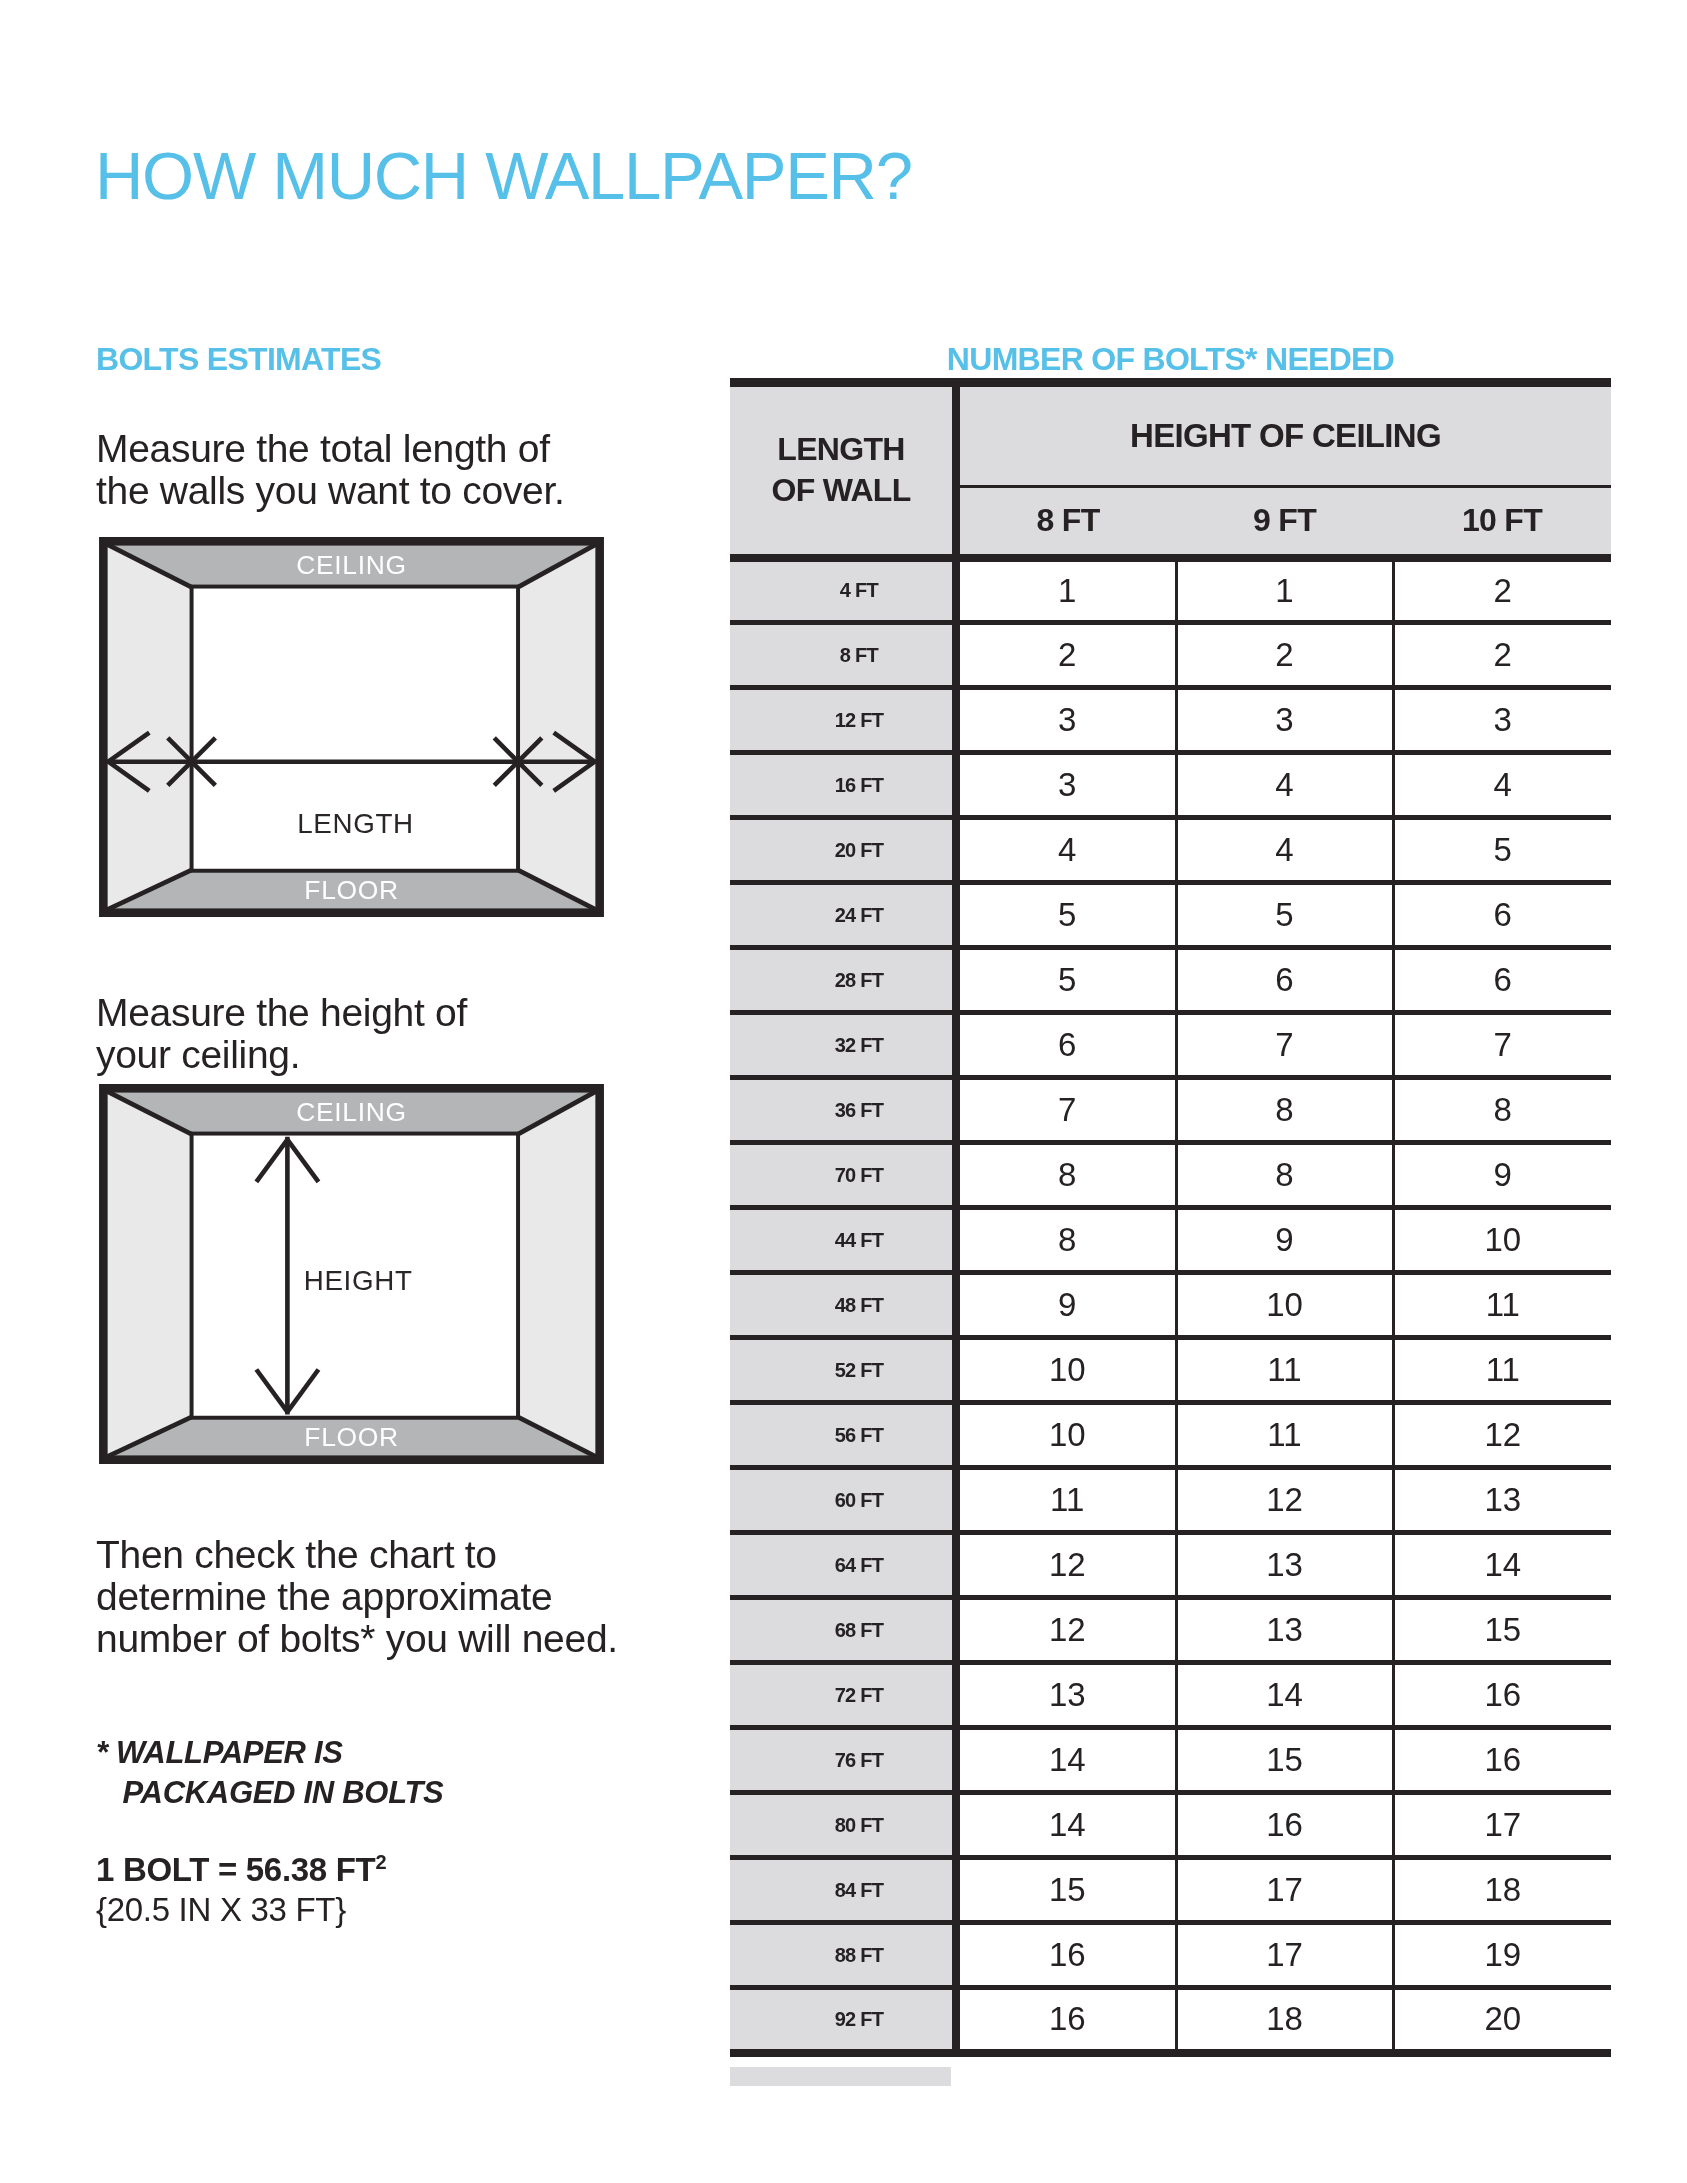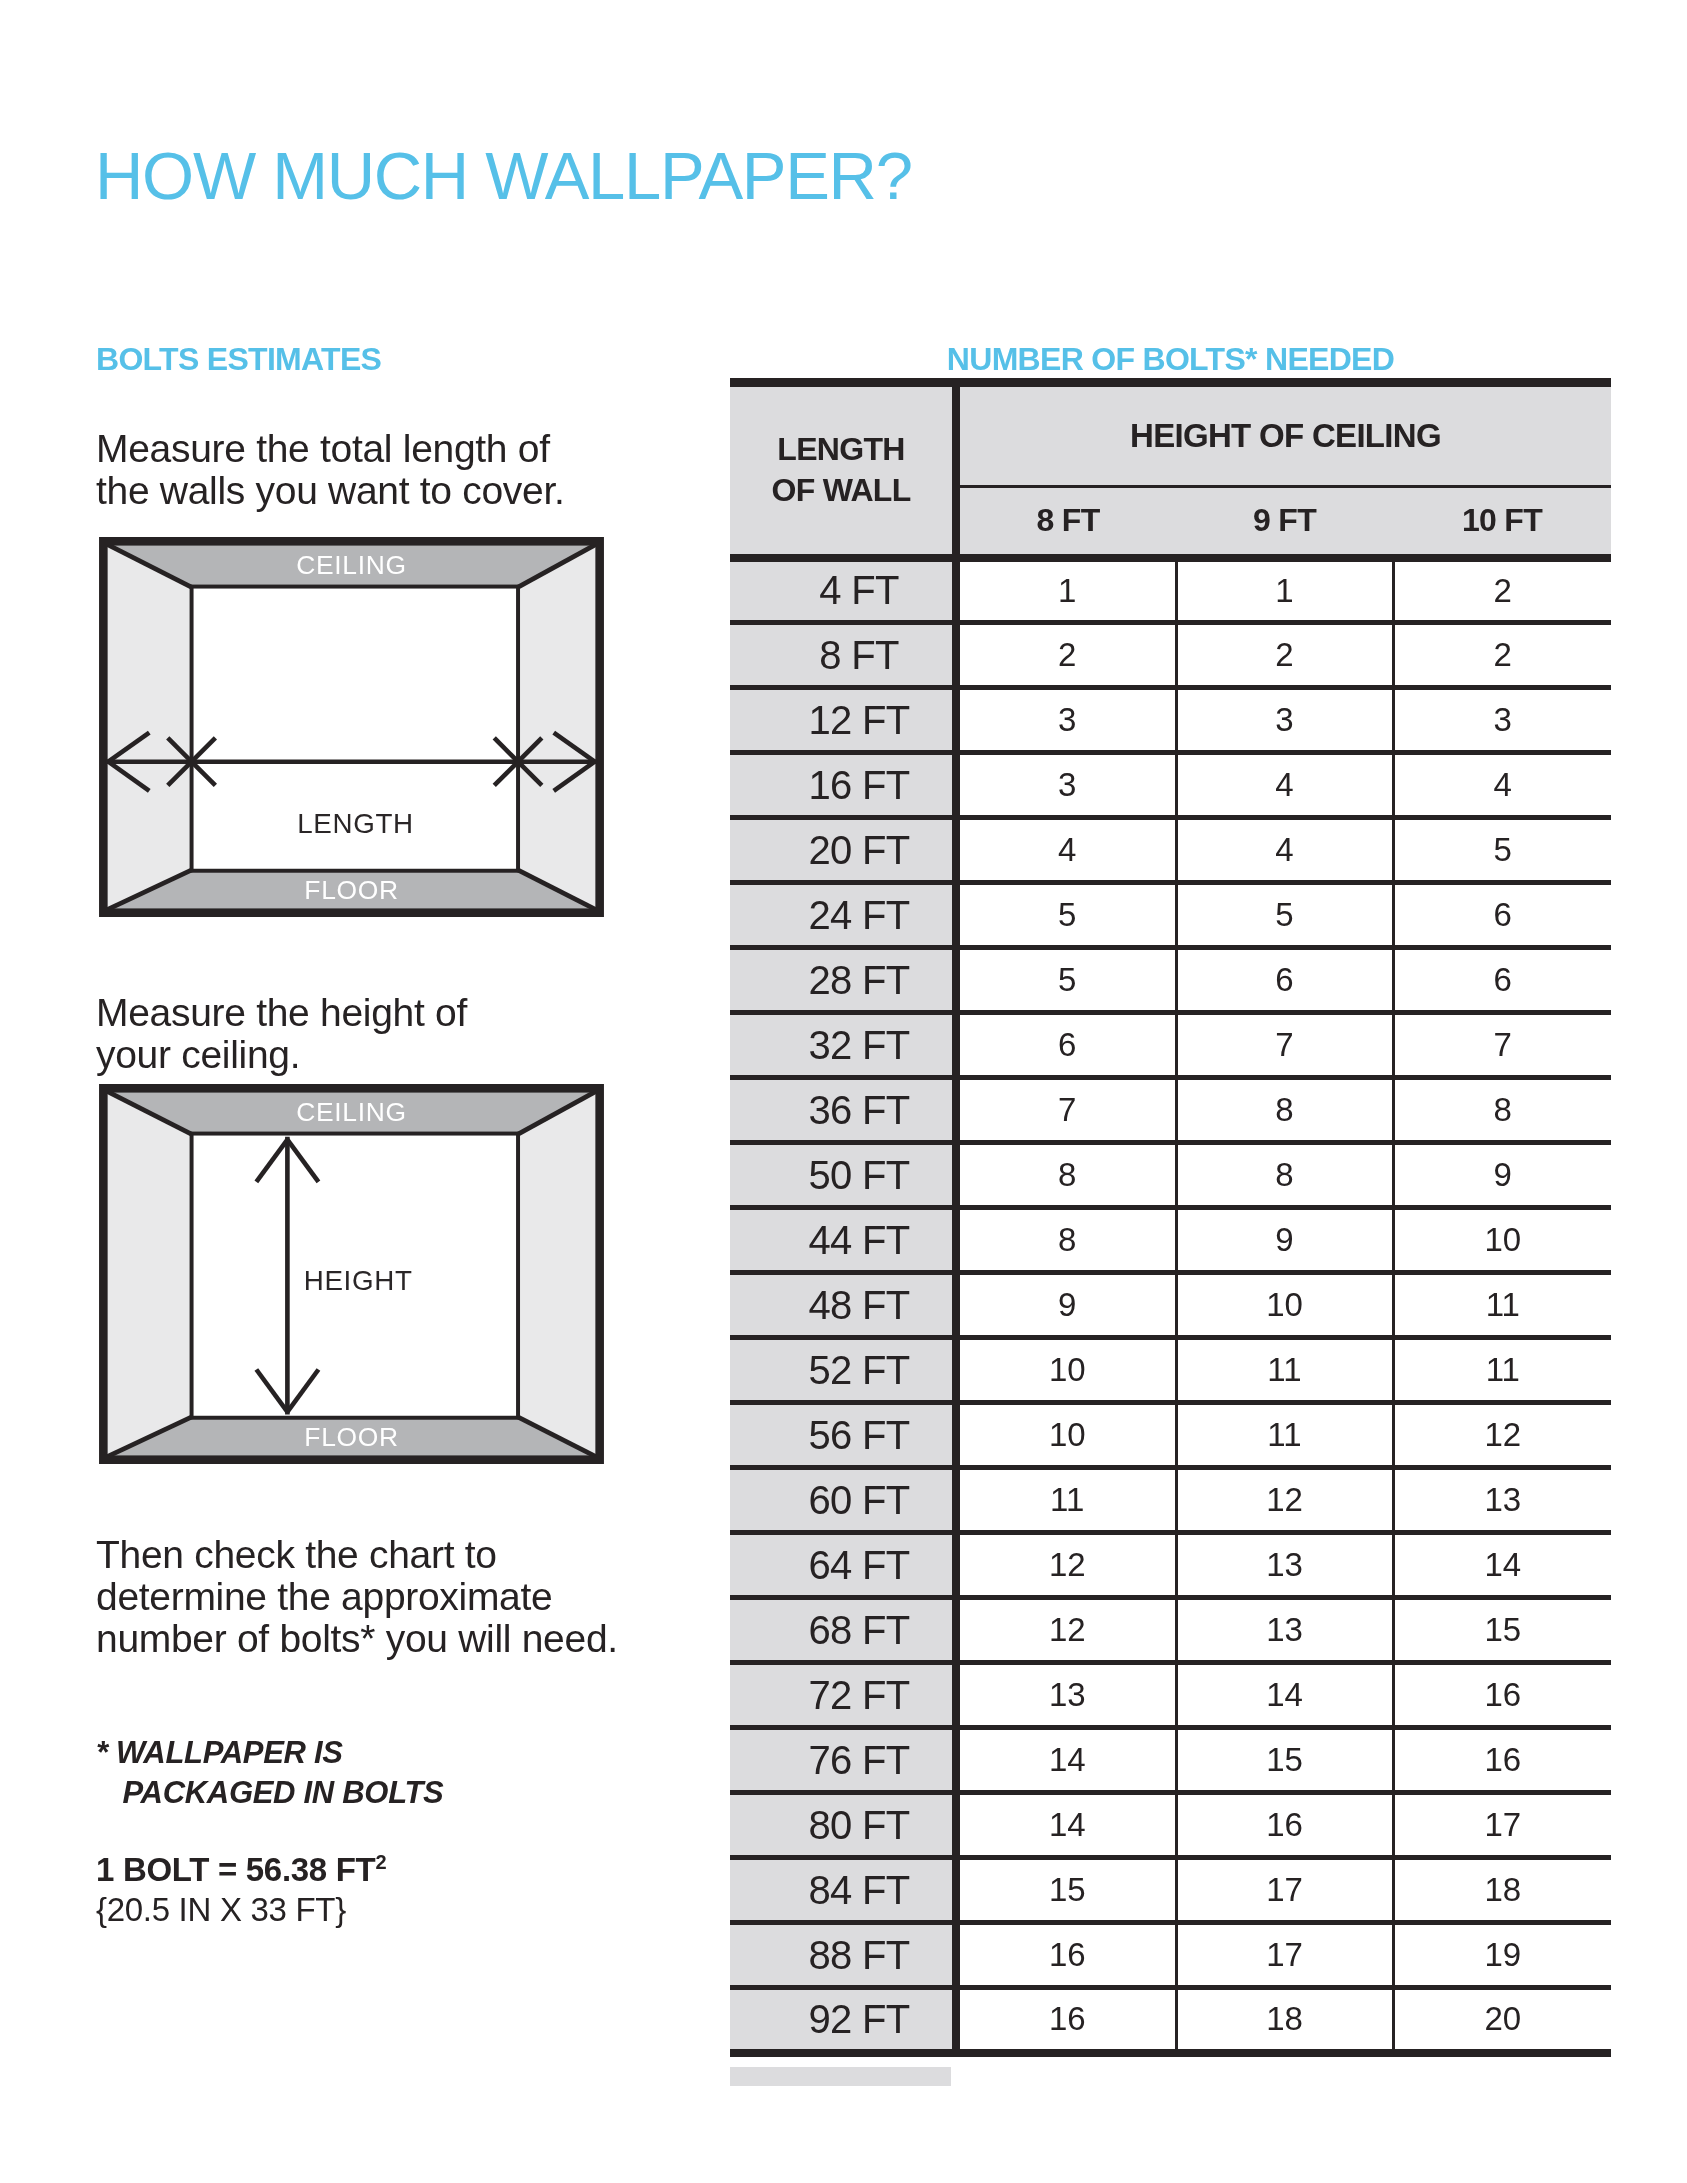--- a/index.html
+++ b/index.html
@@ -70,21 +70,21 @@
   th.colhead{
     background:var(--cell-gray);height:71px;
     font-size:32px;font-weight:bold;letter-spacing:-0.7px;padding-top:9.3px;
   }
   thead tr.subhead{border-bottom:8px solid var(--ink);}
   th.rowhead{border-bottom:8px solid var(--ink);}
   tbody tr{border-bottom:5.3px solid var(--ink);height:65px;}
   tbody tr:last-child{border-bottom:none;}
   tbody th.rowlabel{
     background:var(--cell-gray);border-right:8px solid var(--ink);
-    font-size:40px;font-weight:normal;letter-spacing:-0.7px;padding-left:36px;
+    font-size:20px;font-weight:bold;letter-spacing:-0.7px;padding-left:36px;
   }
   tbody td{font-size:33px;font-weight:normal;}
   tbody td + td{border-left:3.3px solid var(--ink);}
   .table-stub{
     left:730px;top:2067px;width:221px;height:18.5px;background:var(--cell-gray);
   }
 </style>
 </head>
 <body>
 
@@ -237,21 +237,21 @@
           <td>7</td>
           <td>7</td>
         </tr>
         <tr>
           <th class="rowlabel">36 FT</th>
           <td>7</td>
           <td>8</td>
           <td>8</td>
         </tr>
         <tr>
-          <th class="rowlabel">50 FT</th>
+          <th class="rowlabel">70 FT</th>
           <td>8</td>
           <td>8</td>
           <td>9</td>
         </tr>
         <tr>
           <th class="rowlabel">44 FT</th>
           <td>8</td>
           <td>9</td>
           <td>10</td>
         </tr>

